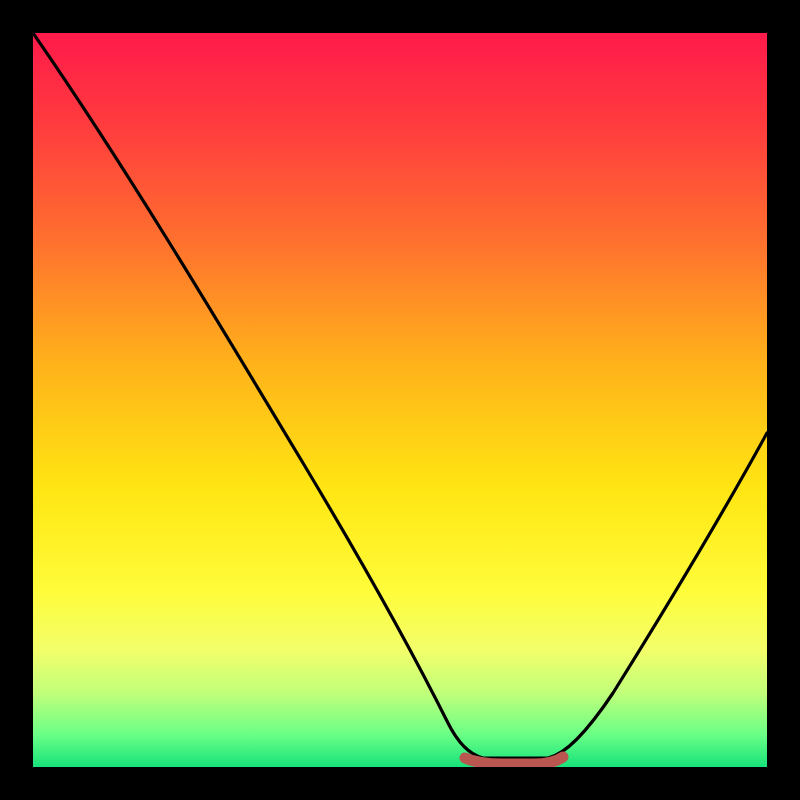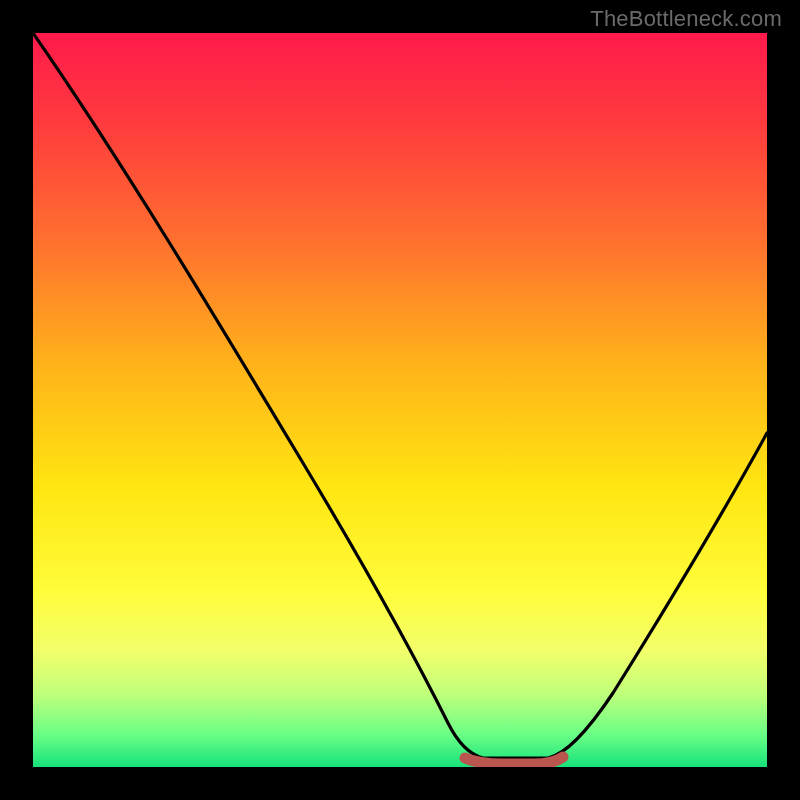--- a/index.html
+++ b/index.html
@@ -82,14 +82,13 @@
                L 515 725
                Q 540 720, 580 660
                C 630 580, 690 480, 734 400" fill="none" stroke="#000" stroke-width="3.2" stroke-linecap="round"></path>
       <path d="M 432 725
                Q 445 731, 470 731
                L 500 731
                Q 520 731, 530 724" fill="none" stroke="#b9564f" stroke-width="11" stroke-linecap="round"></path>
     </svg>
   </div>
 
-  <div class="watermark">TheBottleneck.com</div>
 </div>
 
 </body></html>

